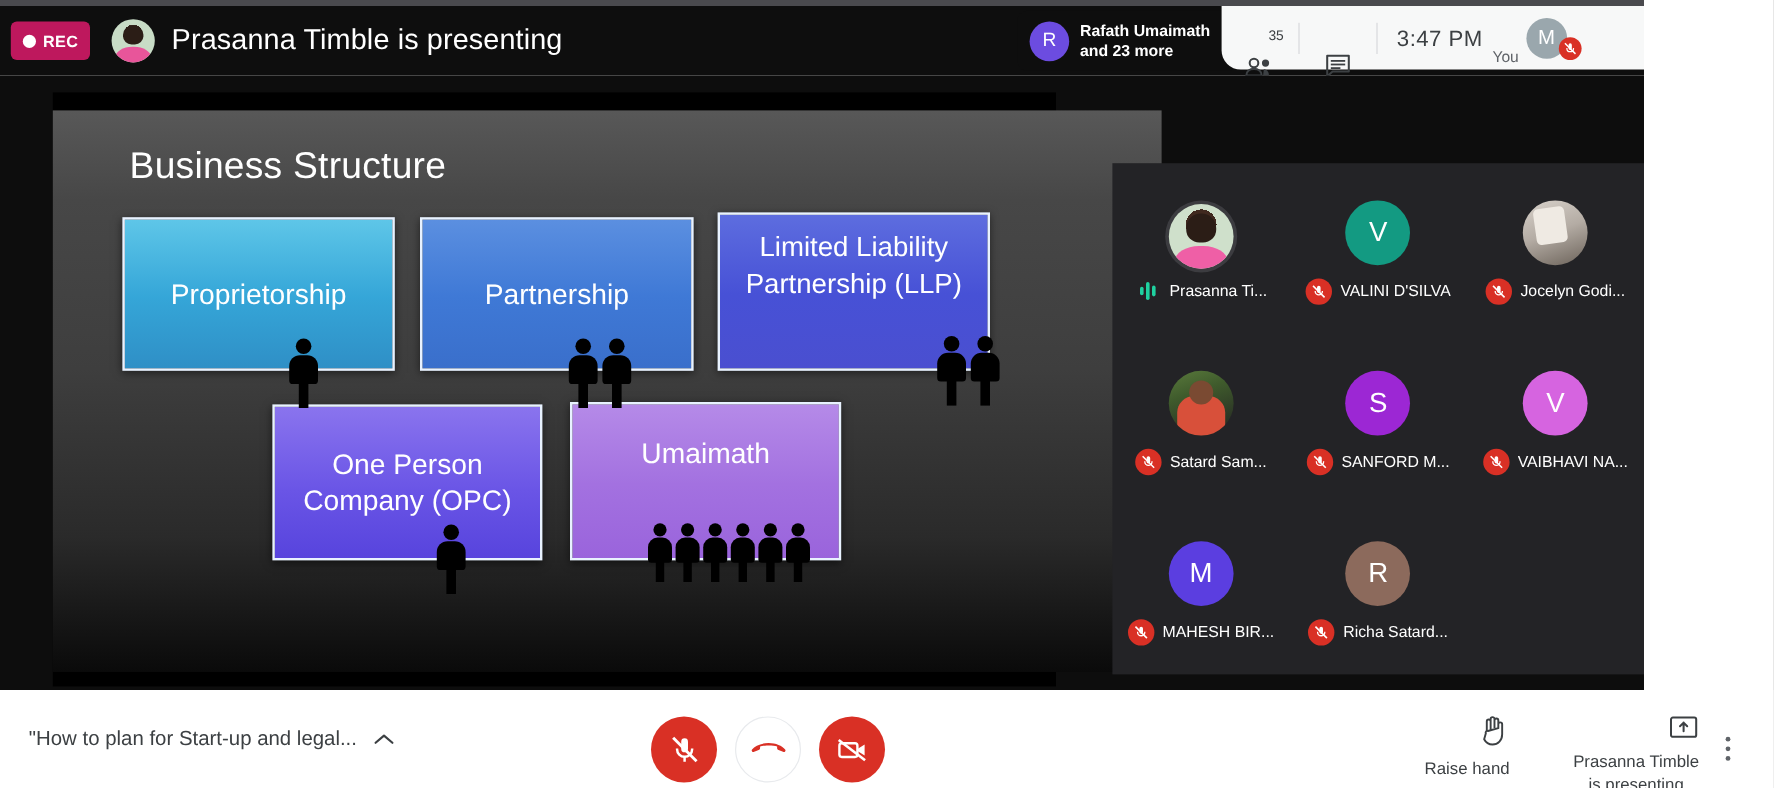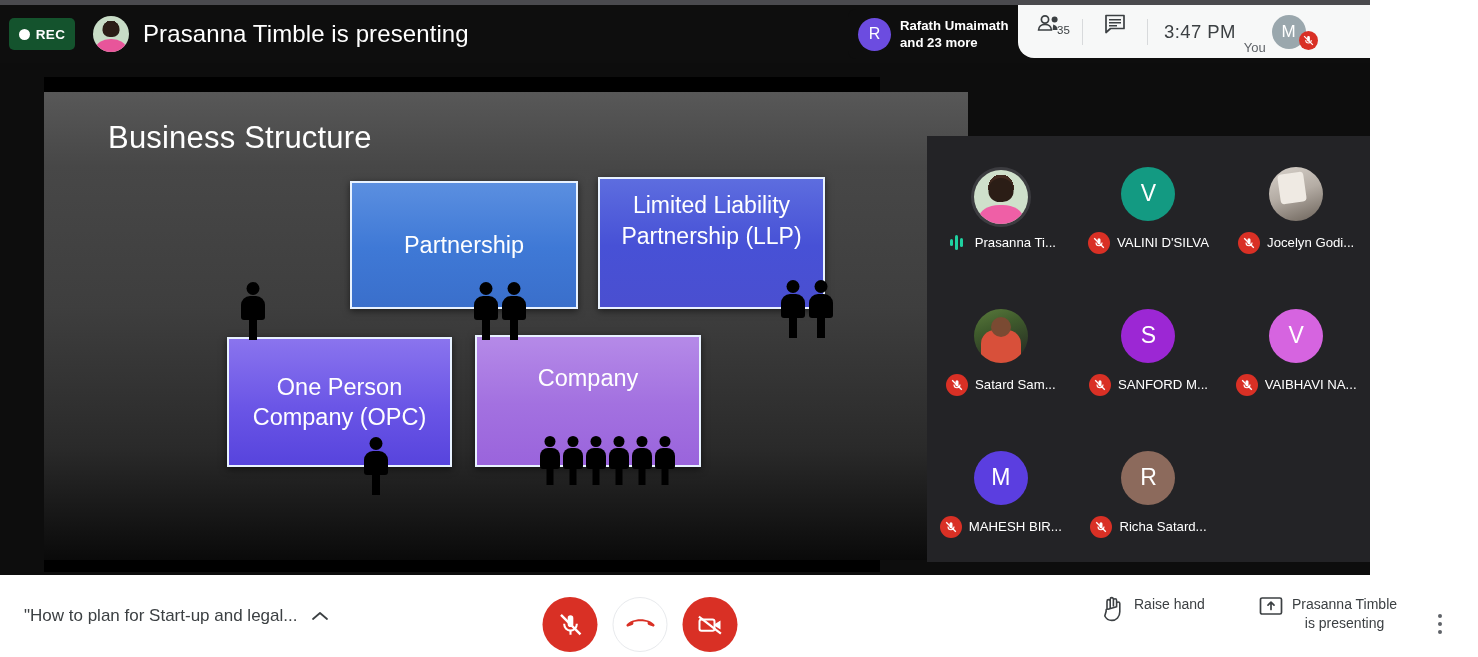--- a/index.html
+++ b/index.html
@@ -34,21 +34,21 @@
     left: 0; top: 5px;
     width: 1370px; height: 58px;
     background: #0e0e0e;
     display: flex;
     align-items: center;
   }
 
   .rec-pill {
     margin-left: 9px;
     width: 66px; height: 32px;
-    background: #14532d;
+    background: #be185d;
     border-radius: 5px;
     display: flex;
     align-items: center;
     justify-content: center;
     gap: 6px;
     cursor: pointer;
   }
   .rec-dot {
     width: 11px; height: 11px;
     border-radius: 50%;
@@ -134,21 +134,21 @@
     left: 1018px; top: 5px;
     width: 352px; height: 53px;
     background: #f7f8f8;
     border-radius: 0 0 0 16px;
     display: flex;
     align-items: center;
   }
   .hp-btn {
     width: 64px; height: 53px;
     display: flex;
-    align-items: flex-start;
+    align-items: flex-end;
     justify-content: center;
     cursor: pointer;
     position: relative;
     margin-top: 16px;
   }
   .hp-divider {
     width: 1px; height: 26px;
     background: #d8dadc;
   }
   .hp-count {
@@ -475,22 +475,22 @@
   .right-controls {
     position: absolute;
     right: 14px; top: 18px;
     display: flex;
     align-items: flex-start;
     gap: 0;
   }
   .tool-item {
     width: 158px;
     display: flex;
-    flex-direction: row;
-    align-items: flex-start;
+    flex-direction: column;
+    align-items: flex-end;
     gap: 8px;
     cursor: pointer;
     padding-top: 2px;
   }
   .tool-label {
     color: #3c4043;
     font-size: 14px;
     text-align: center;
     line-height: 19px;
     white-space: nowrap;
@@ -573,35 +573,38 @@
     </div>
   </div>
 
   <div class="stage">
 
     <div class="slide-shell">
       <div class="slide">
 
         <div class="slide-title">Business Structure</div>
 
+        <div class="node proprietorship">
+          <span>Proprietorship</span>
+        </div>
 
         <div class="node partnership">
           <span>Partnership</span>
         </div>
 
         <div class="node llp">
           <span>Limited Liability Partnership (LLP)</span>
         </div>
 
         <div class="node opc">
           <span>One Person Company (OPC)</span>
         </div>
 
         <div class="node company">
-          <span>Company</span>
+          <span>Umaimath</span>
         </div>
 
         <div class="people p-prop">
           <div class="person">
               <span class="head"></span>
               <span class="body"></span>
               <span class="legs"></span>
             </div>
         </div>
 

